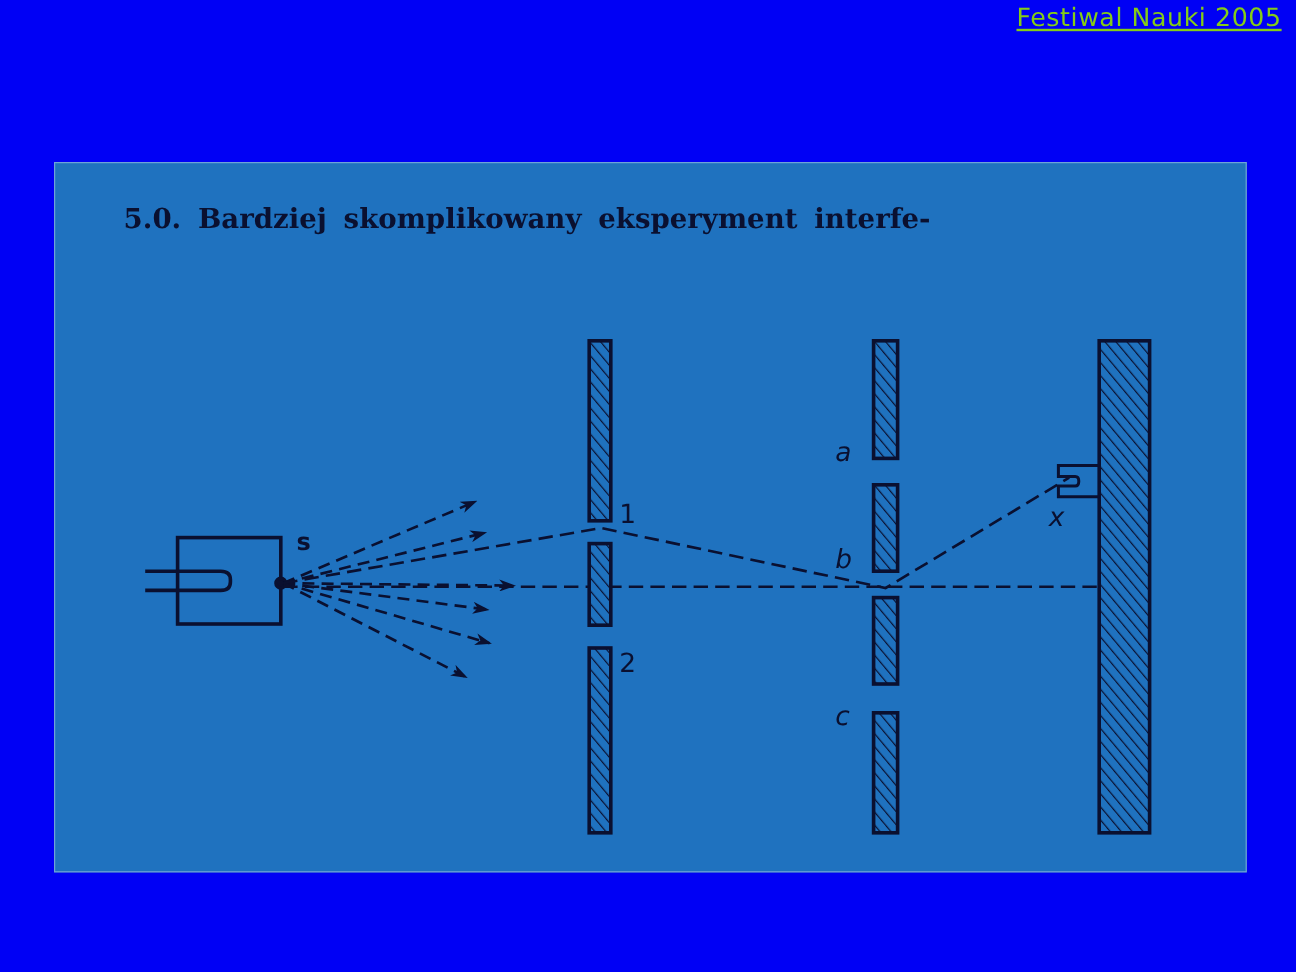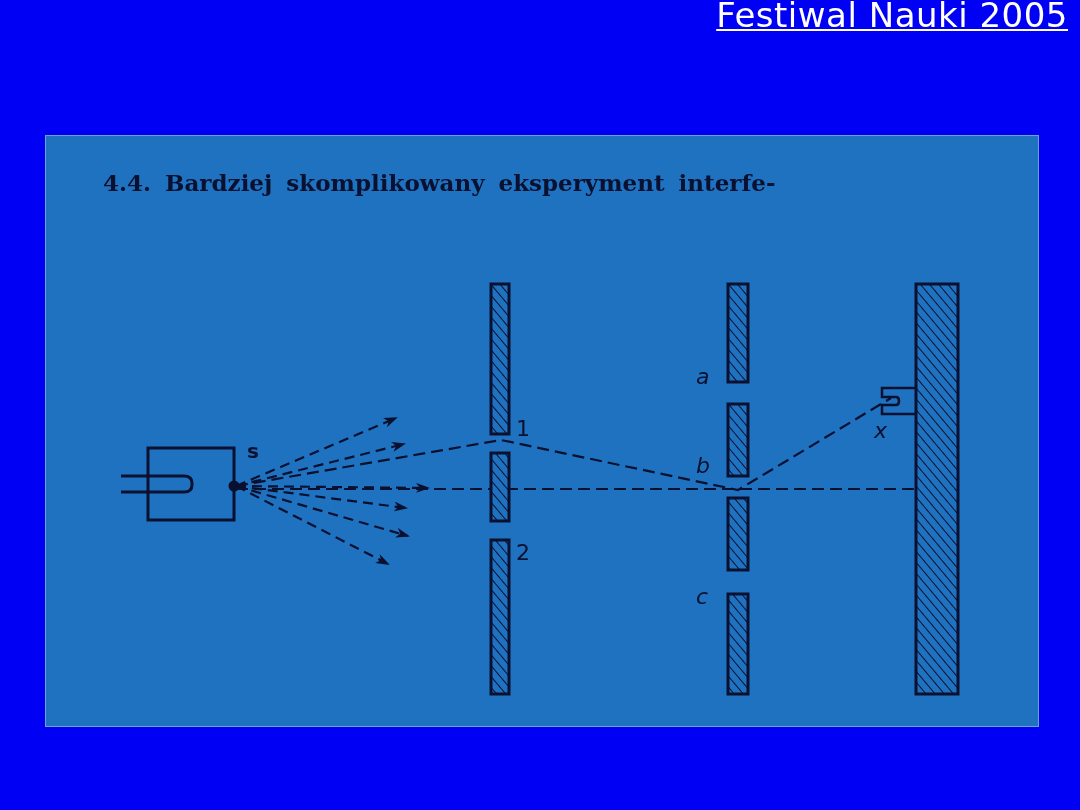--- a/index.html
+++ b/index.html
@@ -6,23 +6,23 @@
   body {
     width: 1080px; height: 810px;
     background: #0000f5;
     position: relative;
     overflow: hidden;
     font-family: "DejaVu Sans", sans-serif;
   }
   .festival {
     position: absolute;
     top: 0; right: 12px;
-    color: #ffffff;
+    color: #84cc16;
     font-family: "DejaVu Sans", sans-serif;
-    font-size: 34px;
+    font-size: 21px;
     line-height: 30px;
     text-decoration: underline;
     text-decoration-thickness: 2px;
     text-underline-offset: 2px;
     letter-spacing: 0.5px;
   }
   .panel {
     position: absolute;
     left: 45px; top: 135px;
     width: 994px; height: 592px;
@@ -51,21 +51,21 @@
     fill: #0a1030;
   }
 </style>
 </head>
 <body>
 
 <div class="festival">Festiwal Nauki 2005</div>
 
 <div class="panel">
   <h2 class="heading">
-    <span>4.4. Bardziej skomplikowany eksperyment interfe-</span>
+    <span>5.0. Bardziej skomplikowany eksperyment interfe-</span>
   </h2>
 
   <svg class="diagram" width="994" height="592" viewBox="0 0 994 592">
     <defs>
       <pattern id="hatch" patternUnits="userSpaceOnUse" width="7" height="7" patternTransform="rotate(-40)">
         <rect width="7" height="7" fill="#1f72bf"></rect>
         <line x1="0" y1="0" x2="0" y2="7" stroke="#0a1030" stroke-width="2"></line>
       </pattern>
       <marker id="arrow" markerWidth="14" markerHeight="10" refX="12" refY="5" orient="auto" markerUnits="userSpaceOnUse">
         <path d="M0,0 L14,5 L0,10 L4,5 Z" fill="#0a1030"></path>

